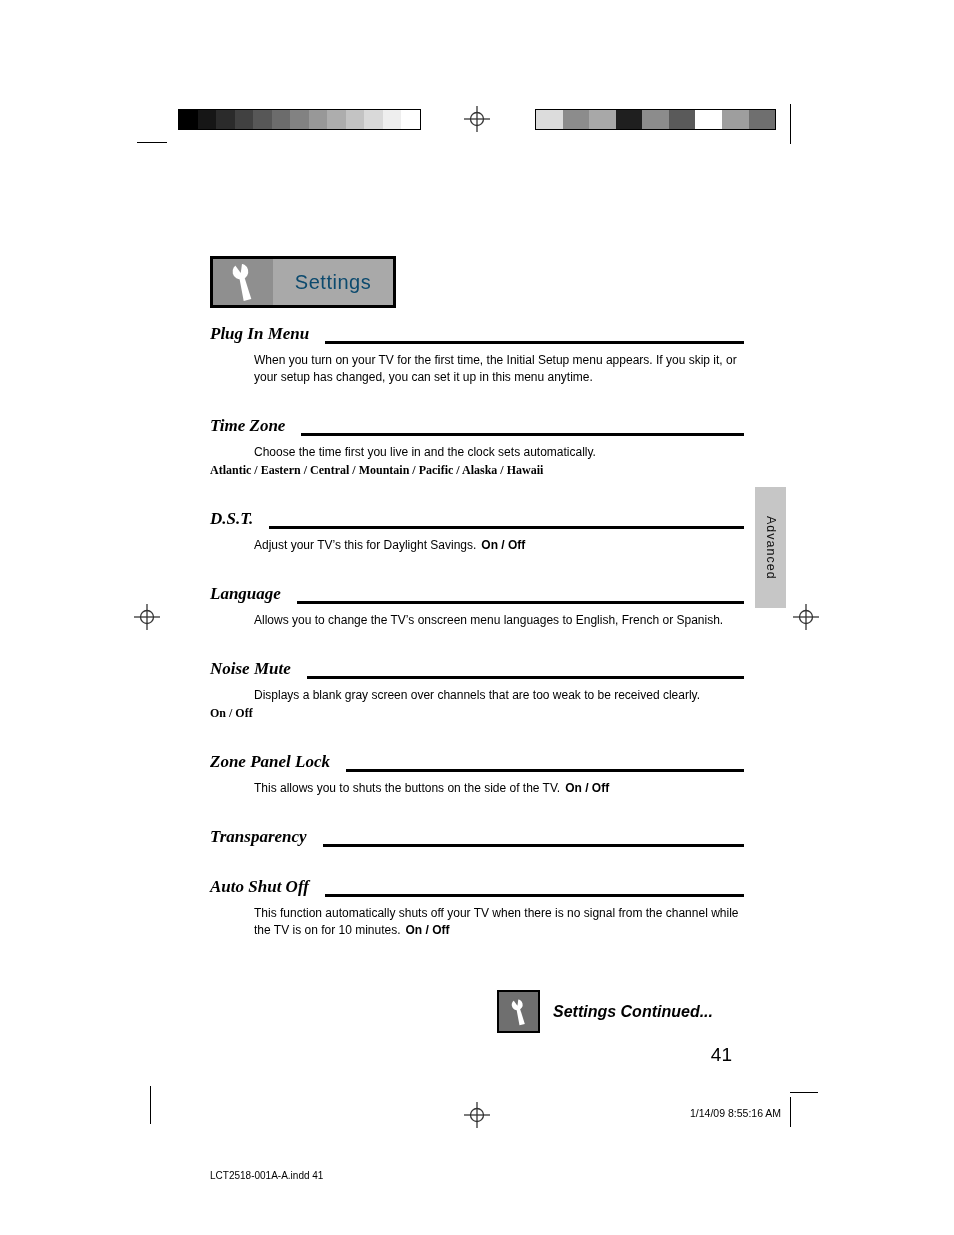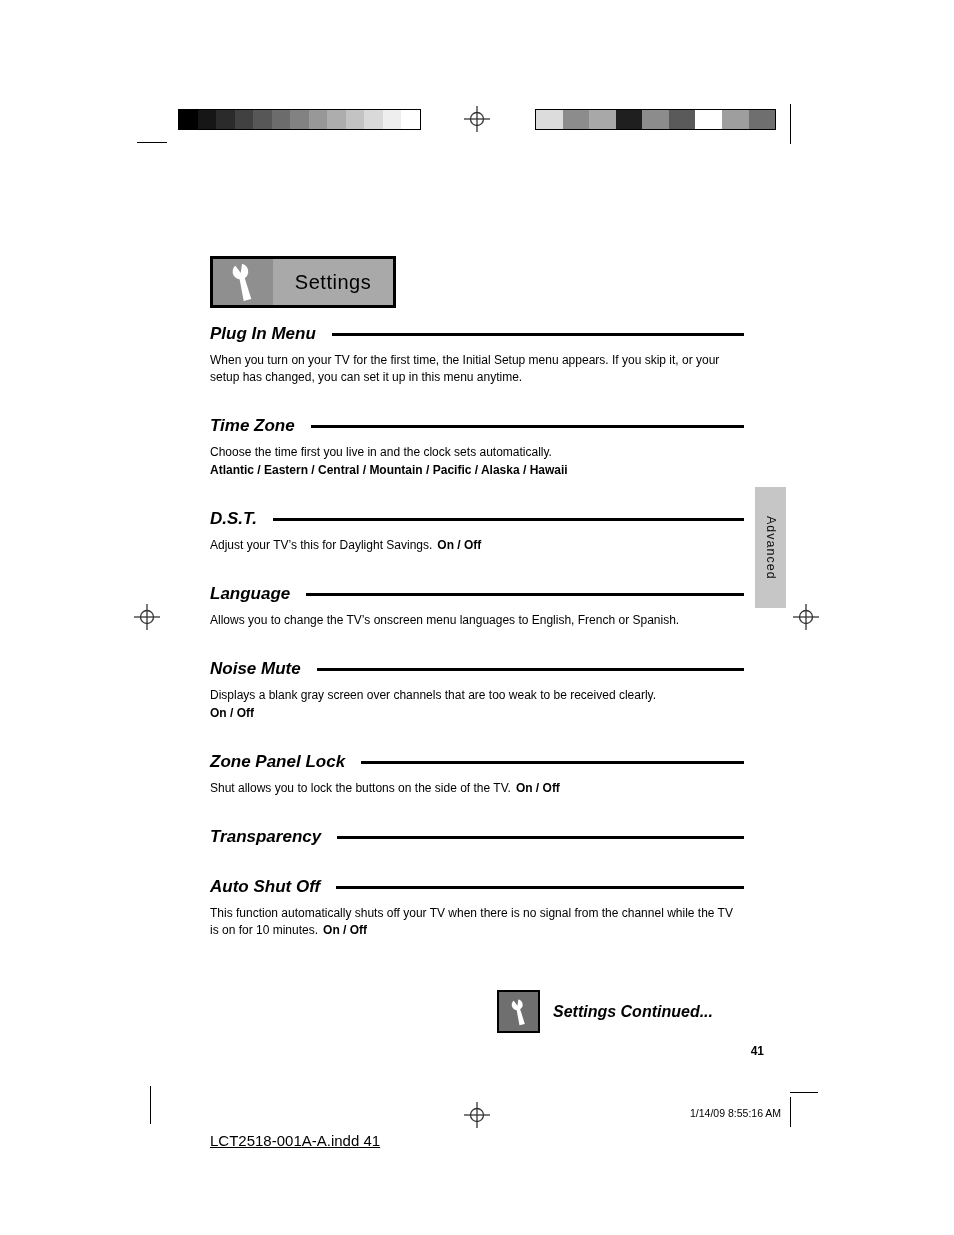--- a/index.html
+++ b/index.html
@@ -28,45 +28,45 @@
   .crop-br-h { left:790px; top:1092px; width:28px; height:1px; }
   .crop-br-v { left:790px; top:1097px; width:1px;  height:30px; }
 
   
   .content { position:absolute; left:210px; top:256px; width:534px; }
 
   .settings-box { width:186px; height:52px; border:3px solid #000; display:flex; background:#a9a9a9; }
   .icon-cell { width:60px; height:100%; background:#8f8f8f; color:#8f8f8f;
                display:flex; align-items:center; justify-content:center; }
   .settings-label { flex:1; display:flex; align-items:center; justify-content:center;
-                    color:#000000; font-size:20px; letter-spacing:0.5px; }
+                    color:#0c4a6e; font-size:20px; letter-spacing:0.5px; }
   .wrench { display:block; transform:rotate(-14deg); }
 
   .sec { margin-top:30px; }
   .sec-first { margin-top:16px; }
-  .sec-head { display:flex; align-items:center; }
+  .sec-head { display:flex; align-items:flex-end;font-family:Liberation Serif, serif; }
   .sec-title { font-size:17px; font-style:italic; font-weight:bold; white-space:nowrap; }
   .sec-rule { flex:1 1 auto; height:3px; background:#000; margin-left:16px; }
-  .sec-body { margin-top:8px; font-size:12px; line-height:17px; }
-  .sec-bold-line { font-size:12px; font-weight:bold; line-height:17px; margin-top:1px; }
+  .sec-body { margin-top:8px; font-size:12px; line-height:17px;margin-left:44px; }
+  .sec-bold-line { font-size:12px; font-weight:bold; line-height:17px; margin-top:1px;font-family:Liberation Serif, serif; }
   .inline-bold { font-weight:bold; margin-left:5px; }
 
   
   .advanced-tab { position:absolute; left:755px; top:487px; width:31px; height:121px;
                   background:#c6c6c6; display:flex; align-items:center; justify-content:center; }
   .advanced-tab span { writing-mode:vertical-rl; font-size:12.5px; color:#111; letter-spacing:1px; }
 
   
   .continued { position:absolute; left:497px; top:990px; display:flex; align-items:center; }
   .continued-box { width:43px; height:43px; border:2px solid #000; background:#6f6f6f; color:#6f6f6f;
                    display:flex; align-items:center; justify-content:center; }
   .continued-label { margin-left:13px; font-size:16px; font-weight:bold; font-style:italic; }
 
-  .page-number { position:absolute; right:190px; top:1044px; font-size:12px; font-weight:bold; }
-  .footer-left  { position:absolute; left:210px; top:1132px; font-size:15px;text-decoration:underline; }
+  .page-number { position:absolute; right:222px; top:1044px; font-size:19px; font-weight:normal; }
+  .footer-left  { position:absolute; left:210px; top:1170px; font-size:10px; }
   .footer-right { position:absolute; left:690px; top:1107px; font-size:10.5px; }
 </style>
 </head>
 <body>
 
 <div class="page">
 
   <div class="calib calib-left">
       <div class="swatch" style="background: rgb(0, 0, 0);"></div>
       <div class="swatch" style="background: rgb(22, 22, 22);"></div>
@@ -174,21 +174,21 @@
       </div>
       <p class="sec-body"><span>Displays a blank gray screen over channels that are too weak to be received clearly.</span></p>
       <p class="sec-bold-line">On / Off</p>
     </section>
 
     <section class="sec">
       <div class="sec-head">
         <h2 class="sec-title">Zone Panel Lock</h2>
         <div class="sec-rule"></div>
       </div>
-      <p class="sec-body"><span>Shut allows you to lock the buttons on the side of the TV.</span><strong class="inline-bold">On / Off</strong></p>
+      <p class="sec-body"><span>This allows you to shuts the buttons on the side of the TV.</span><strong class="inline-bold">On / Off</strong></p>
     </section>
 
     <section class="sec">
       <div class="sec-head">
         <h2 class="sec-title">Transparency</h2>
         <div class="sec-rule"></div>
       </div>
     </section>
 
     <section class="sec">

